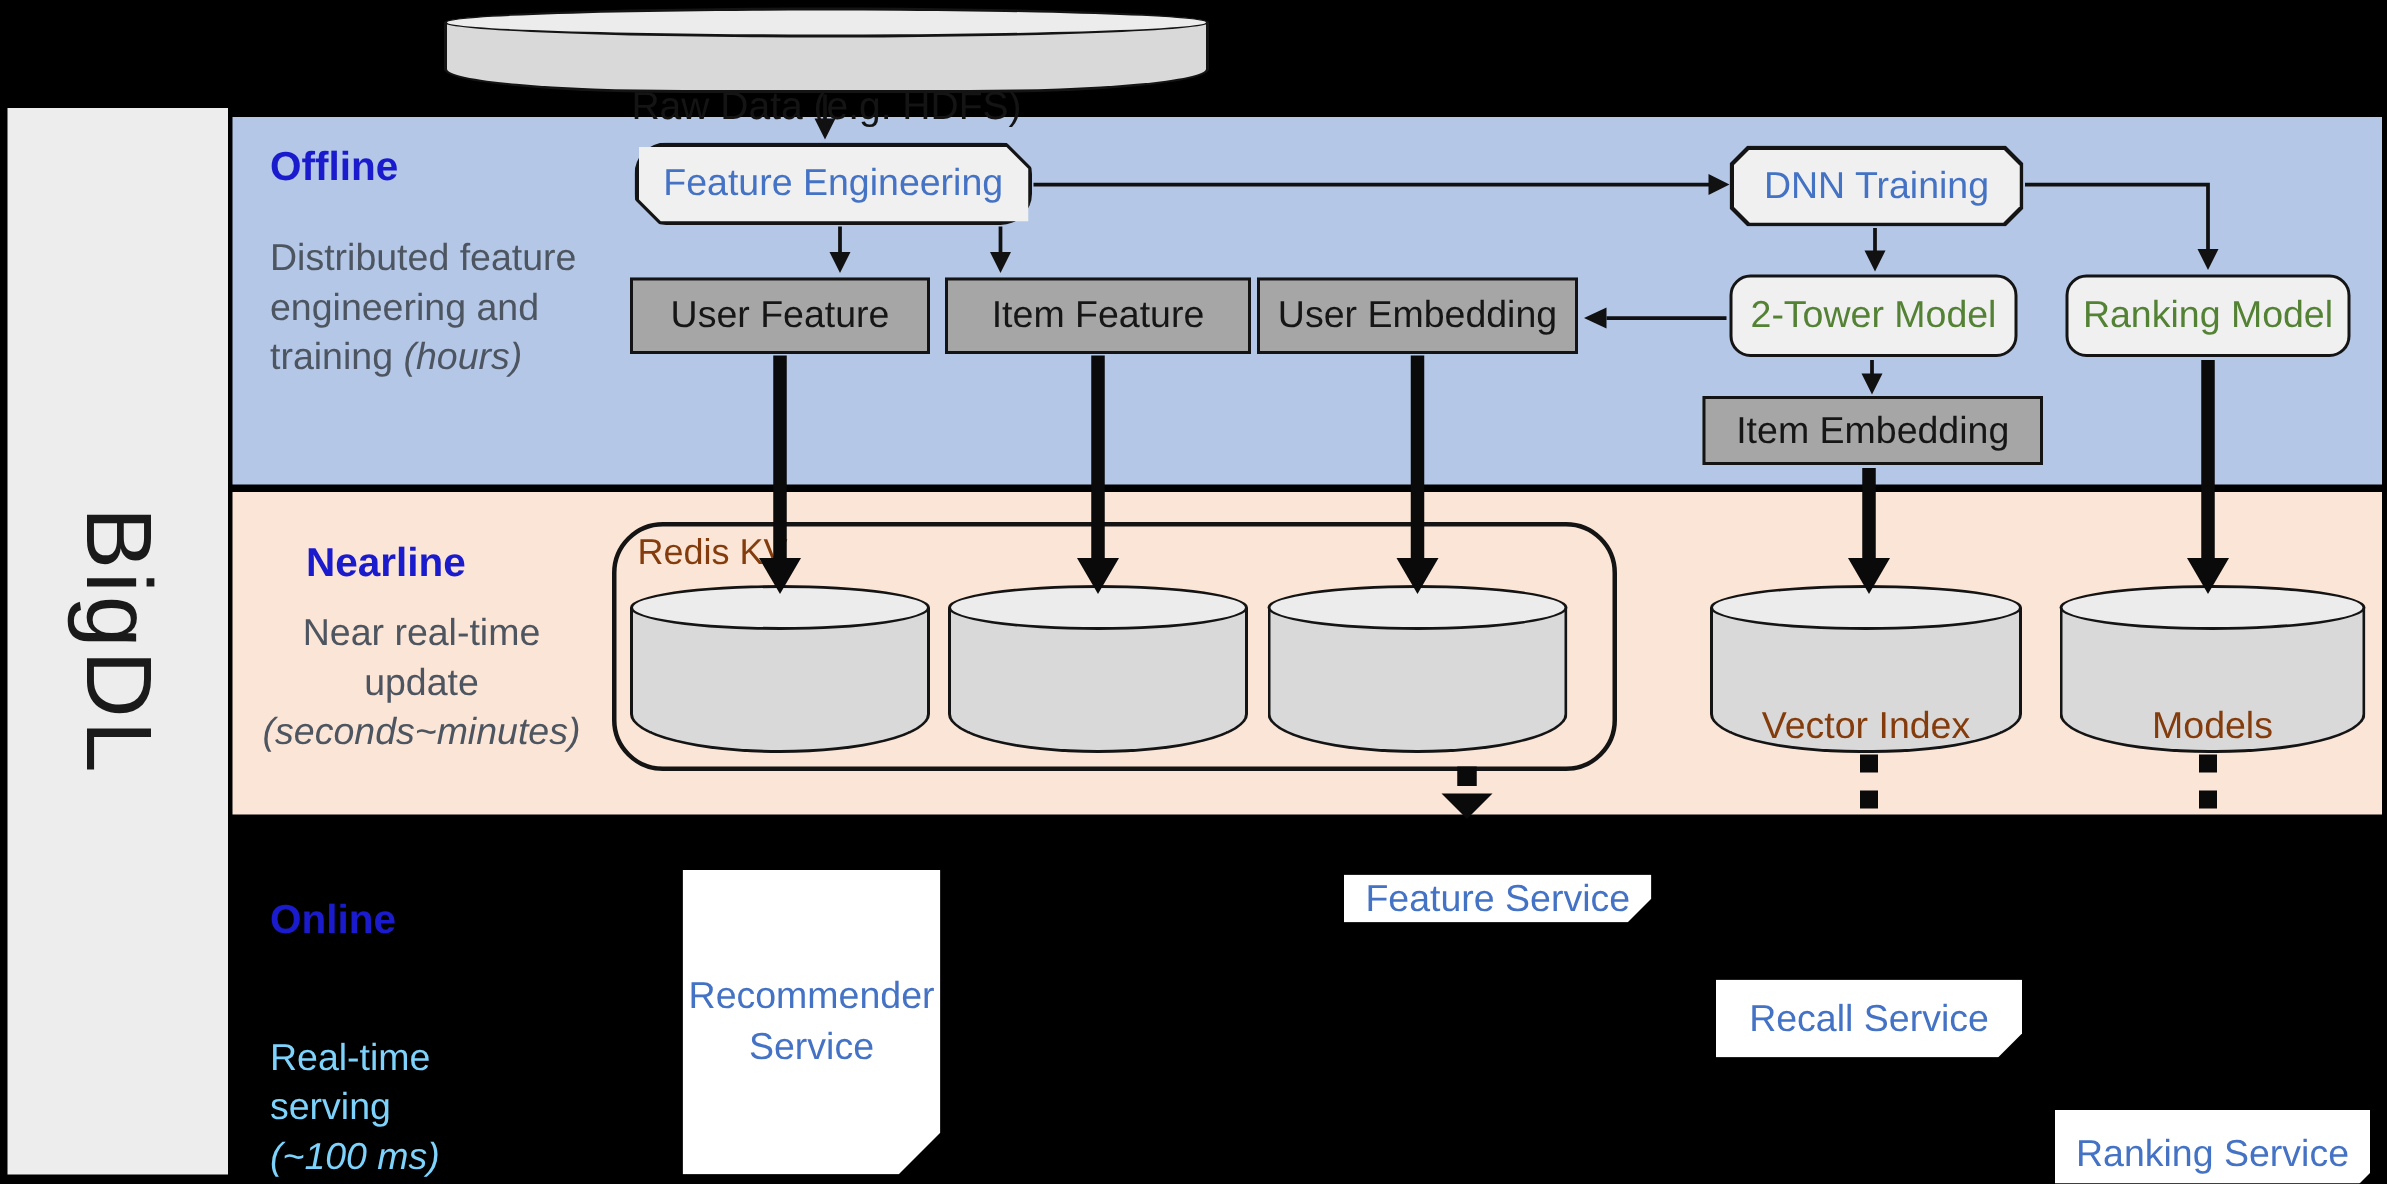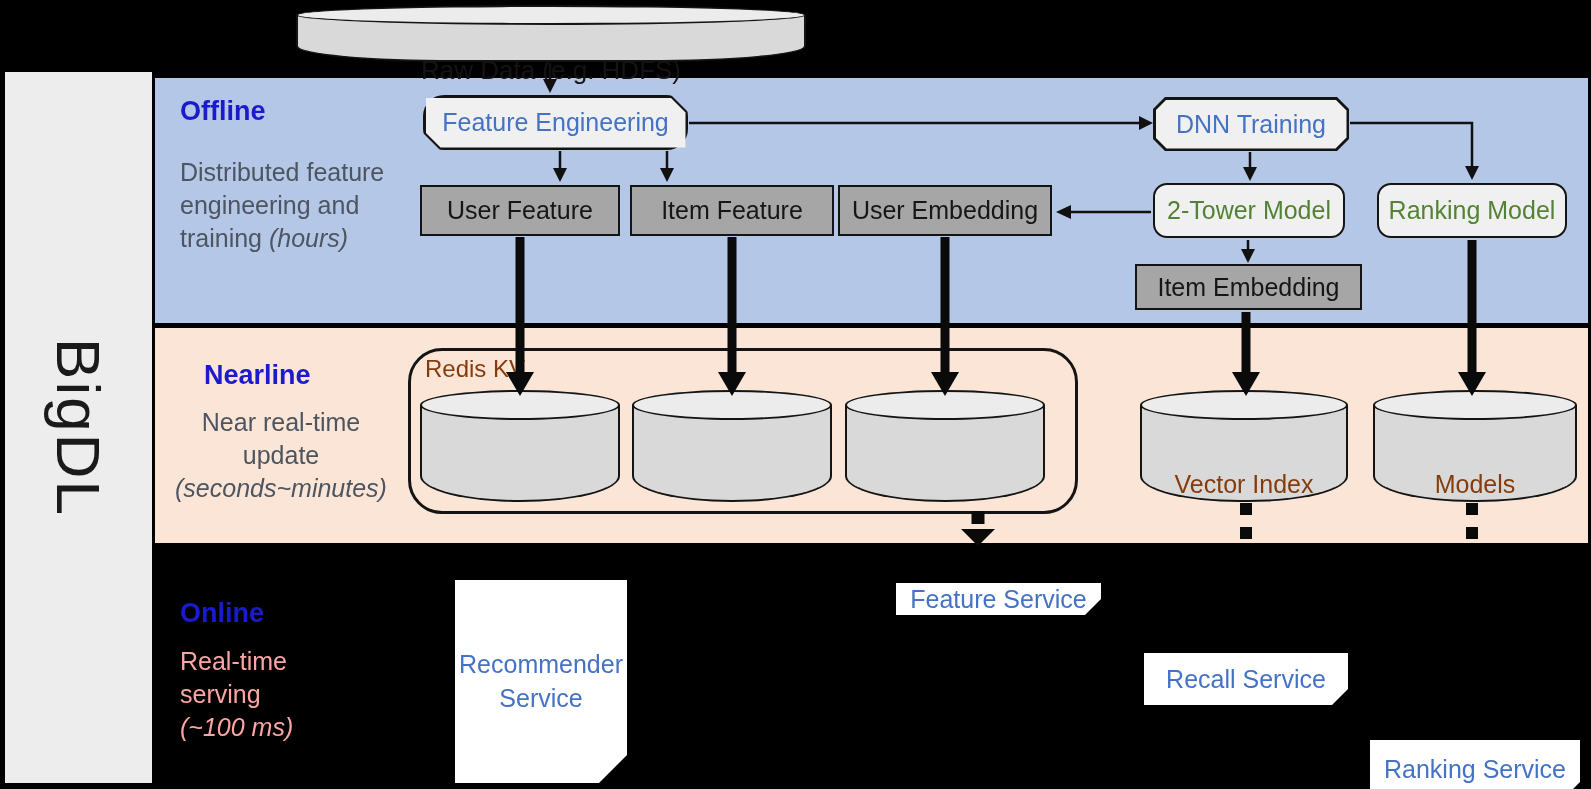--- a/index.html
+++ b/index.html
@@ -13,21 +13,21 @@
 
   
   .sidebar { position:absolute; left:5px; top:72px; width:147px; height:711px;
              background:#EDEDED; display:flex; align-items:center; justify-content:center; }
   .sidebar .brand { transform:rotate(90deg); font-size:62px; color:#1a1a1a; letter-spacing:2px; white-space:nowrap; }
 
   
   .sec-title { position:absolute; font-size:27px; font-weight:600; color:#1B1BCE; }
   .sec-cap   { position:absolute; font-size:25px; color:#4D5560; line-height:1.32; }
   .sec-cap .it { font-style:italic; }
-  .sec-cap-dark { color:#fca5a5; }
+  .sec-cap-dark { color:#7dd3fc;margin-top:44px; }
 
   
   .flexc { display:flex; align-items:center; justify-content:center; text-align:center; }
   .gray-box { position:absolute; background:#A6A6A6; border:2.5px solid #141414;
               font-size:25px; color:#161616; }
   .round-box { position:absolute; background:#F0F0F0; border:2.5px solid #141414;
                border-radius:14px; font-size:25px; }
   .green-text { color:#548235;text-align:center; }
   .blue-text  { color:#4472C4; }
   .brown-text { color:#843C0C; }

